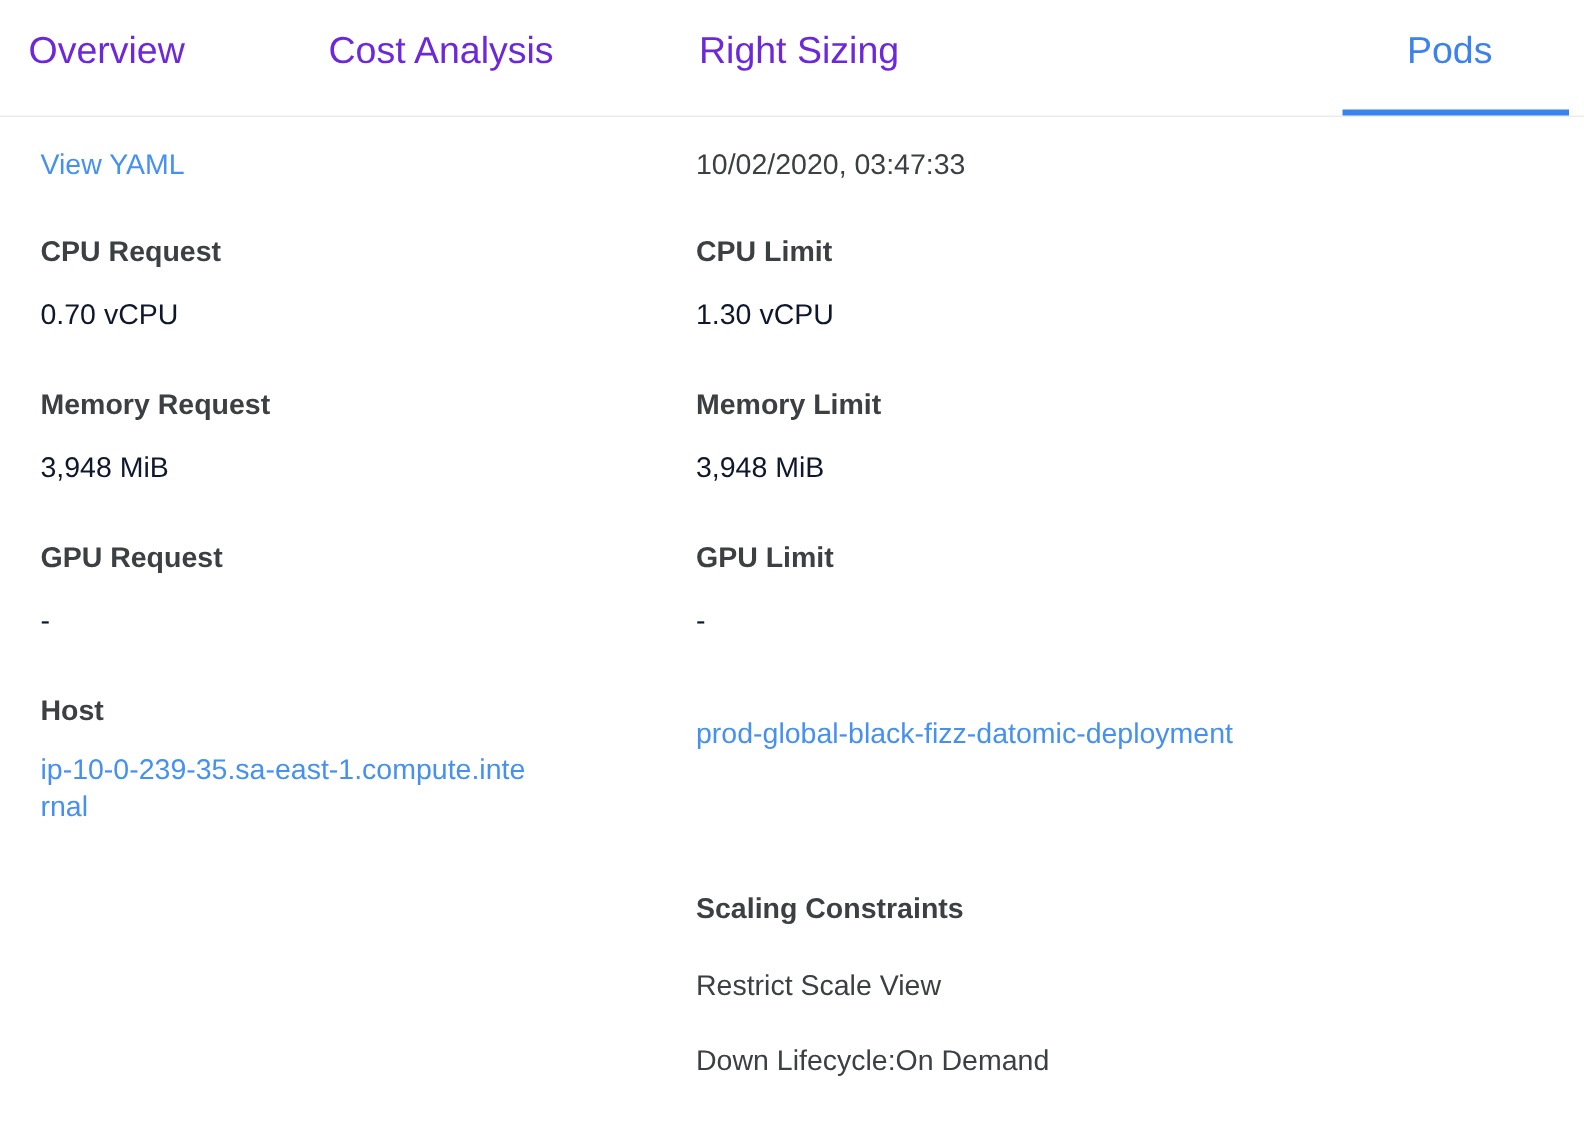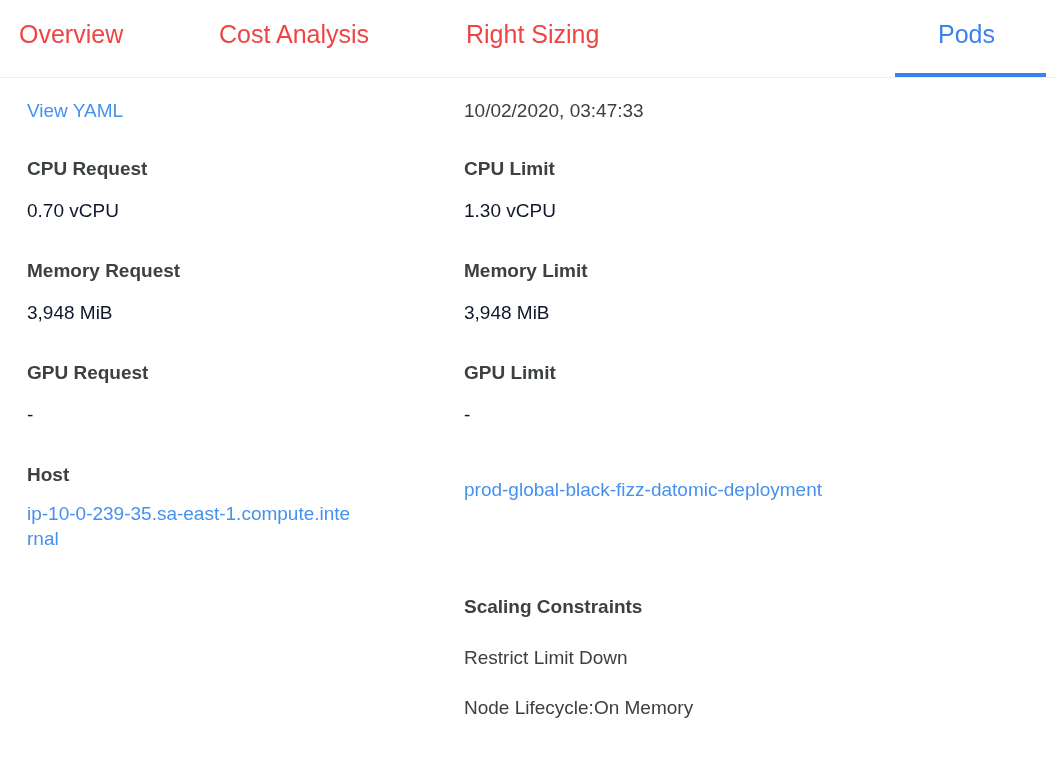--- a/index.html
+++ b/index.html
@@ -23,21 +23,21 @@
     height: 78px;
     border-bottom: 1px solid #ececec;
     width: 100%;
   }
   .tab {
     position: absolute;
     top: 19px;
     font-size: 25px;
     line-height: 30px;
     font-weight: 400;
-    color: #ef4444;
+    color: #6d28d9;
     white-space: nowrap;
     cursor: pointer;
     background: none;
     border: none;
     padding: 0;
     font-family: inherit;
   }
   .tab.active { color: #3b82ec; }
   .tab-underline {
     position: absolute;
@@ -164,19 +164,19 @@
       <div class="field-label">GPU Limit</div>
       <div class="field-value" style="margin-top:17px;">-</div>
     </div>
 
     <div class="p" style="top:385px; left:0;">
       <a class="link deployment" href="#" style="margin-top:14px;">prod-global-black-fizz-datomic-deployment</a>
     </div>
 
     <div class="p" style="top:517px; left:0;">
       <div class="field-label">Scaling Constraints</div>
-      <div class="scaling-line" style="margin-top:26px;">Restrict Limit Down</div>
-      <div class="scaling-line" style="margin-top:25px;">Node Lifecycle:On Memory</div>
+      <div class="scaling-line" style="margin-top:26px;">Restrict Scale View</div>
+      <div class="scaling-line" style="margin-top:25px;">Down Lifecycle:On Demand</div>
     </div>
 
   </div>
 
 </div>
 
 </body></html>

